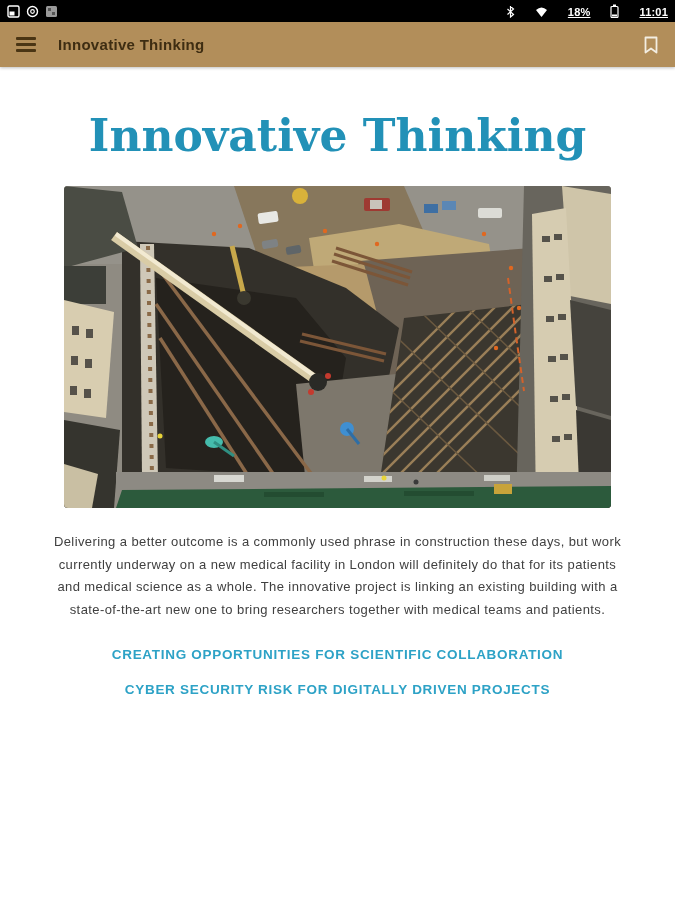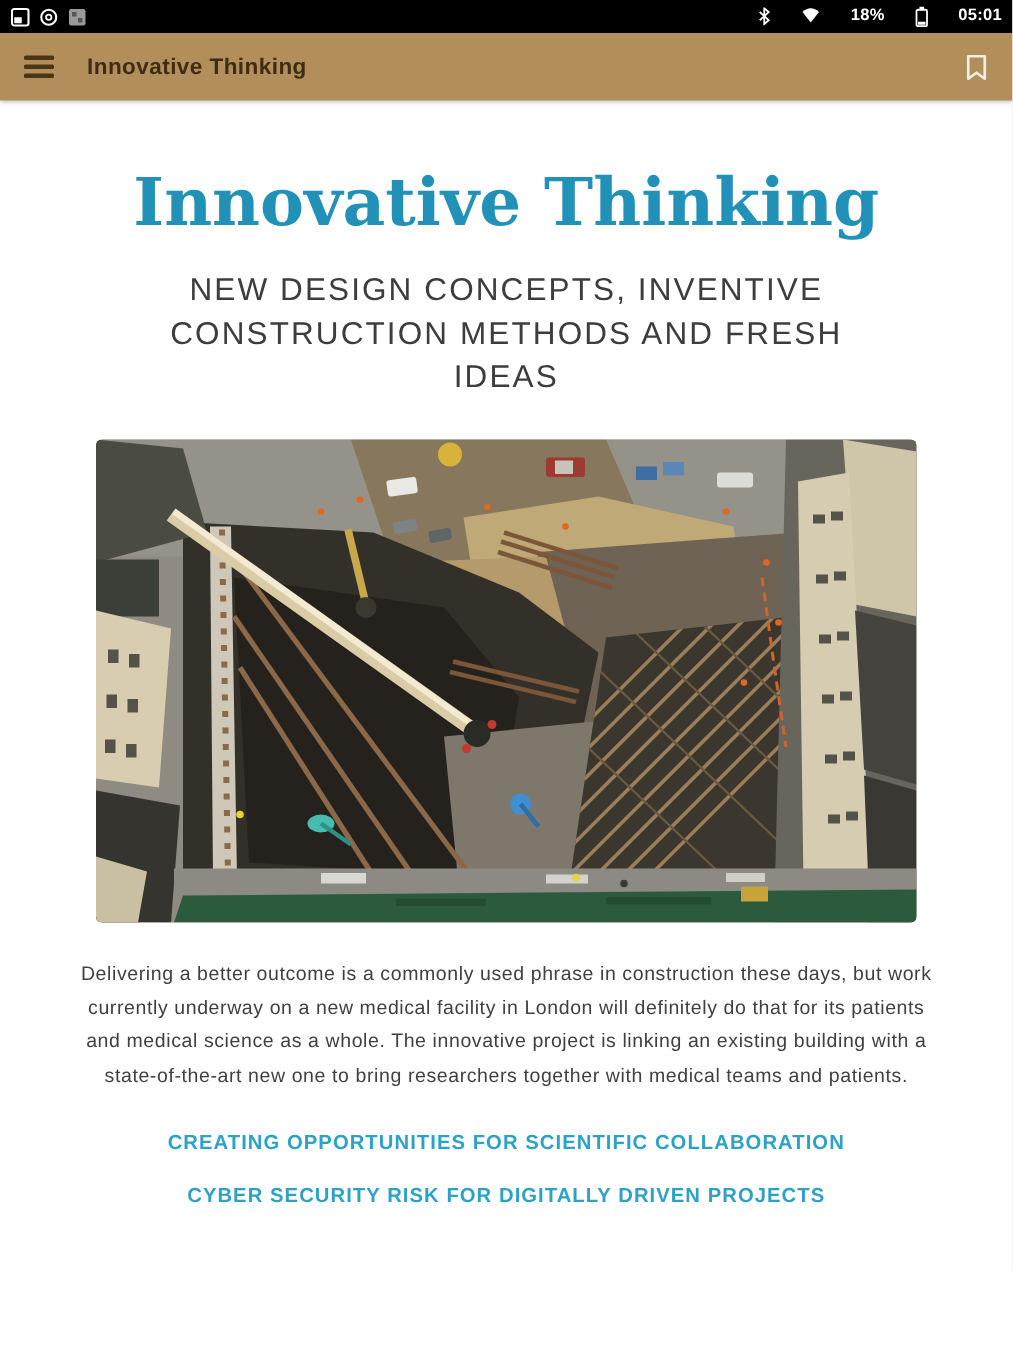--- a/index.html
+++ b/index.html
@@ -10,21 +10,21 @@
     font-family:"Liberation Sans", sans-serif;
   }
   
   .status-bar {
     height:22px; background:#000000; color:#ffffff;
     display:flex; align-items:center; padding:0 7px;
     font-size:11px;
   }
   .status-left { display:flex; align-items:center; gap:6px; }
   .status-spacer { flex:1; }
-  .status-right { display:flex; align-items:flex-start; gap:20px; }
+  .status-right { display:flex; align-items:flex-end; gap:20px;text-decoration:underline; }
   .status-right .txt { font-size:11px; font-weight:bold; letter-spacing:0.2px; }
   .sicon { display:inline-flex; align-items:center; }
   
   .app-bar {
     height:45px; background:#b28e5a; display:flex; align-items:center;
     padding:0 16px; box-shadow:0 1px 3px rgba(0,0,0,0.25);
   }
   .hamburger { width:20px; cursor:pointer; }
   .hamburger span { display:block; height:2.5px; background:#4a3514; margin:3.5px 0; border-radius:1px; }
   .app-title {
@@ -103,21 +103,21 @@
           </svg>
       </span>
       <span class="txt">18%</span>
       <span class="sicon">
         <svg width="9" height="14" viewBox="0 0 9 14">
             <rect x="3" y="0.5" width="3" height="2" fill="#fff"></rect>
             <rect x="1" y="2.5" width="7" height="11" rx="1" fill="none" stroke="#fff" stroke-width="1.2"></rect>
             <rect x="2" y="10.5" width="5" height="2" fill="#fff"></rect>
           </svg>
       </span>
-      <span class="txt">05:01</span>
+      <span class="txt">11:01</span>
     </div>
   </div>
 
   <div class="app-bar">
     <div class="hamburger">
       <span></span>
         <span></span>
         <span></span>
     </div>
     <div class="app-title">Innovative Thinking</div>
@@ -126,21 +126,20 @@
       <svg width="16" height="20" viewBox="0 0 16 20">
           <path d="M2.5 2.5 h11 v15 l-5.5 -4 l-5.5 4 z" fill="none" stroke="#f3eee2" stroke-width="1.8" stroke-linejoin="round"></path>
         </svg>
     </div>
   </div>
 
   <div class="content">
 
     <h1 class="page-title">Innovative Thinking</h1>
 
-    <h2 class="subtitle">NEW DESIGN CONCEPTS, INVENTIVE CONSTRUCTION METHODS AND FRESH IDEAS</h2>
 
     <div class="hero">
       <svg viewBox="0 0 547 322" preserveAspectRatio="none">
 
         <rect width="547" height="322" fill="#8f8b82"></rect>
         <rect width="547" height="78" fill="#95928a"></rect>
 
         <polygon points="170,0 340,0 365,58 295,92 195,75" fill="#87775c"></polygon>
         <polygon points="245,52 335,38 425,58 432,102 330,122 252,96" fill="#bfa977"></polygon>
         <polygon points="295,75 468,62 466,292 318,300 278,165" fill="#6e6355"></polygon>

